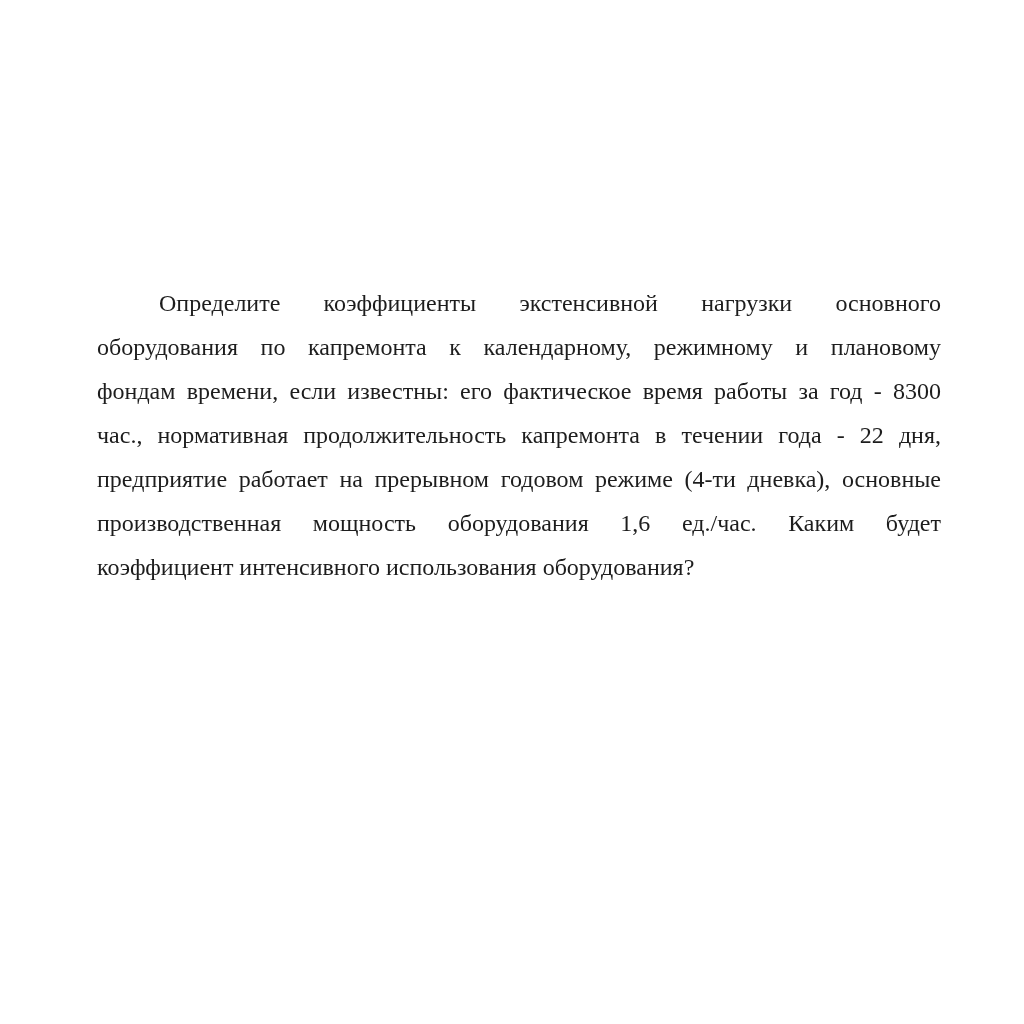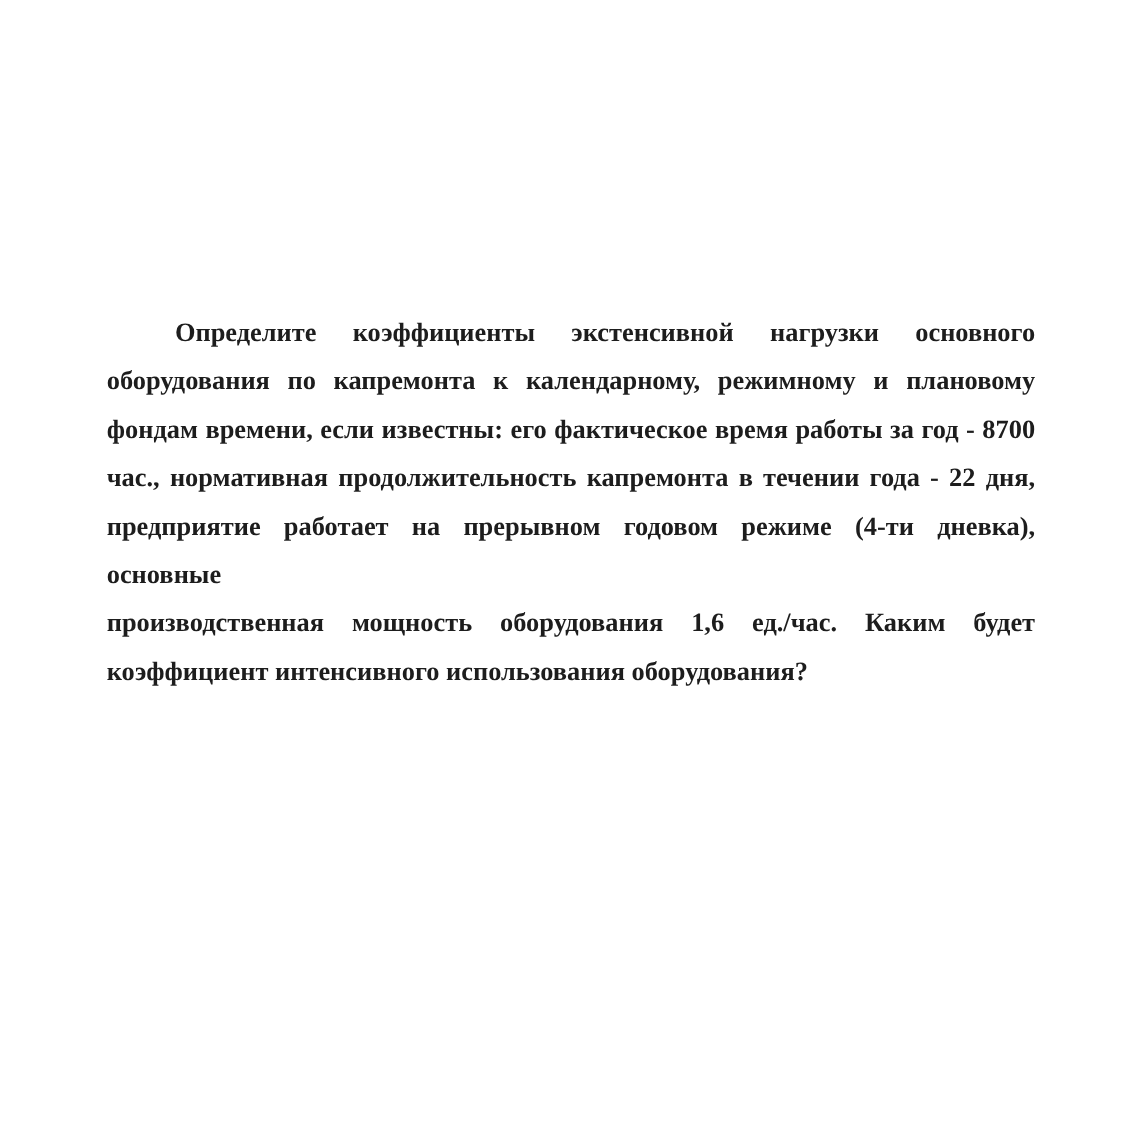--- a/index.html
+++ b/index.html
@@ -14,21 +14,20 @@
     overflow: hidden;
     font-family: "Liberation Serif", "DejaVu Serif", serif;
   }
   .page {
     position: absolute;
     left: 0;
     top: 0;
     width: 824px;
     height: 1024px;
     background: #ffffff;
-    font-weight: bold;
   }
   .paragraph {
     position: absolute;
     left: 97px;
     top: 281px;
     width: 844px;
     color: #1d1d1d;
     font-size: 24px;
     line-height: 44px;
     -webkit-font-smoothing: antialiased;
@@ -46,19 +45,19 @@
     text-align-last: left;
   }
 </style>
 </head>
 <body>
 
 <div class="page">
   <div class="paragraph">
     <div class="pline first">Определите коэффициенты экстенсивной нагрузки основного</div>
     <div class="pline">оборудования по капремонта к календарному, режимному и плановому</div>
-    <div class="pline">фондам времени, если известны: его фактическое время работы за год - 8700</div>
+    <div class="pline">фондам времени, если известны: его фактическое время работы за год - 8300</div>
     <div class="pline">час., нормативная продолжительность капремонта в течении года - 22 дня,</div>
     <div class="pline">предприятие работает на прерывном годовом режиме (4-ти дневка), основные</div>
     <div class="pline">производственная мощность оборудования 1,6 ед./час. Каким будет</div>
     <div class="pline last">коэффициент интенсивного использования оборудования?</div>
   </div>
 </div>
 
 </body></html>

